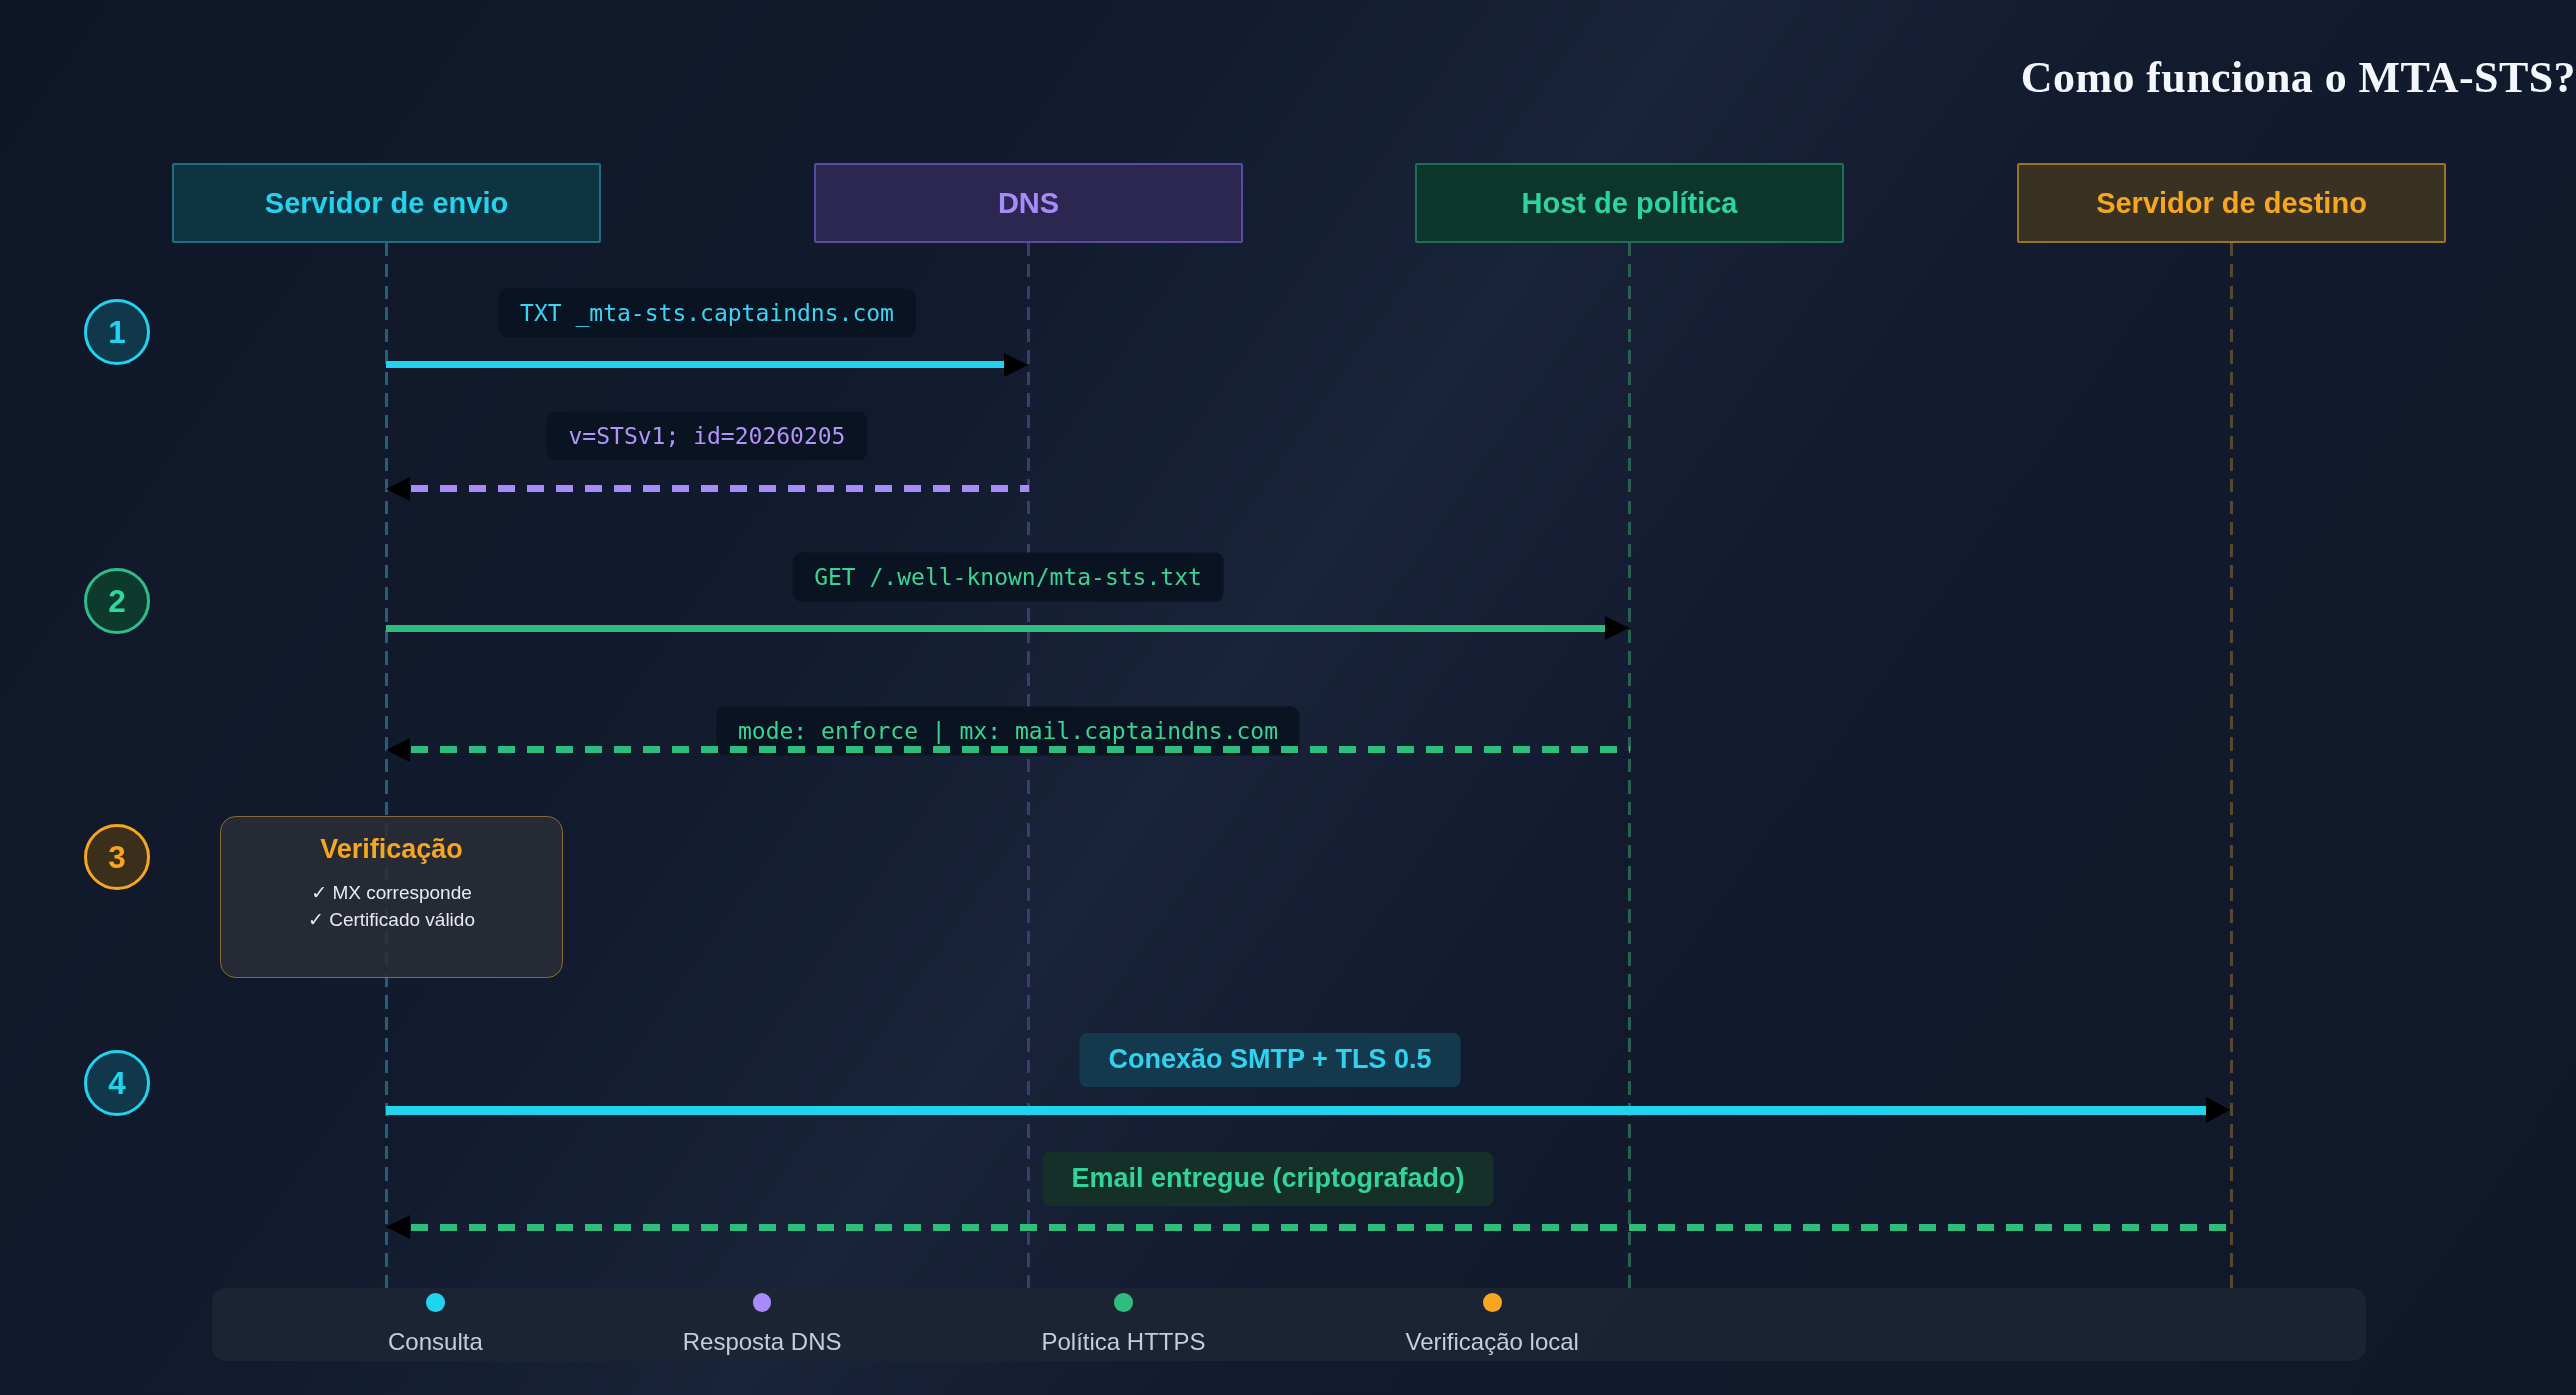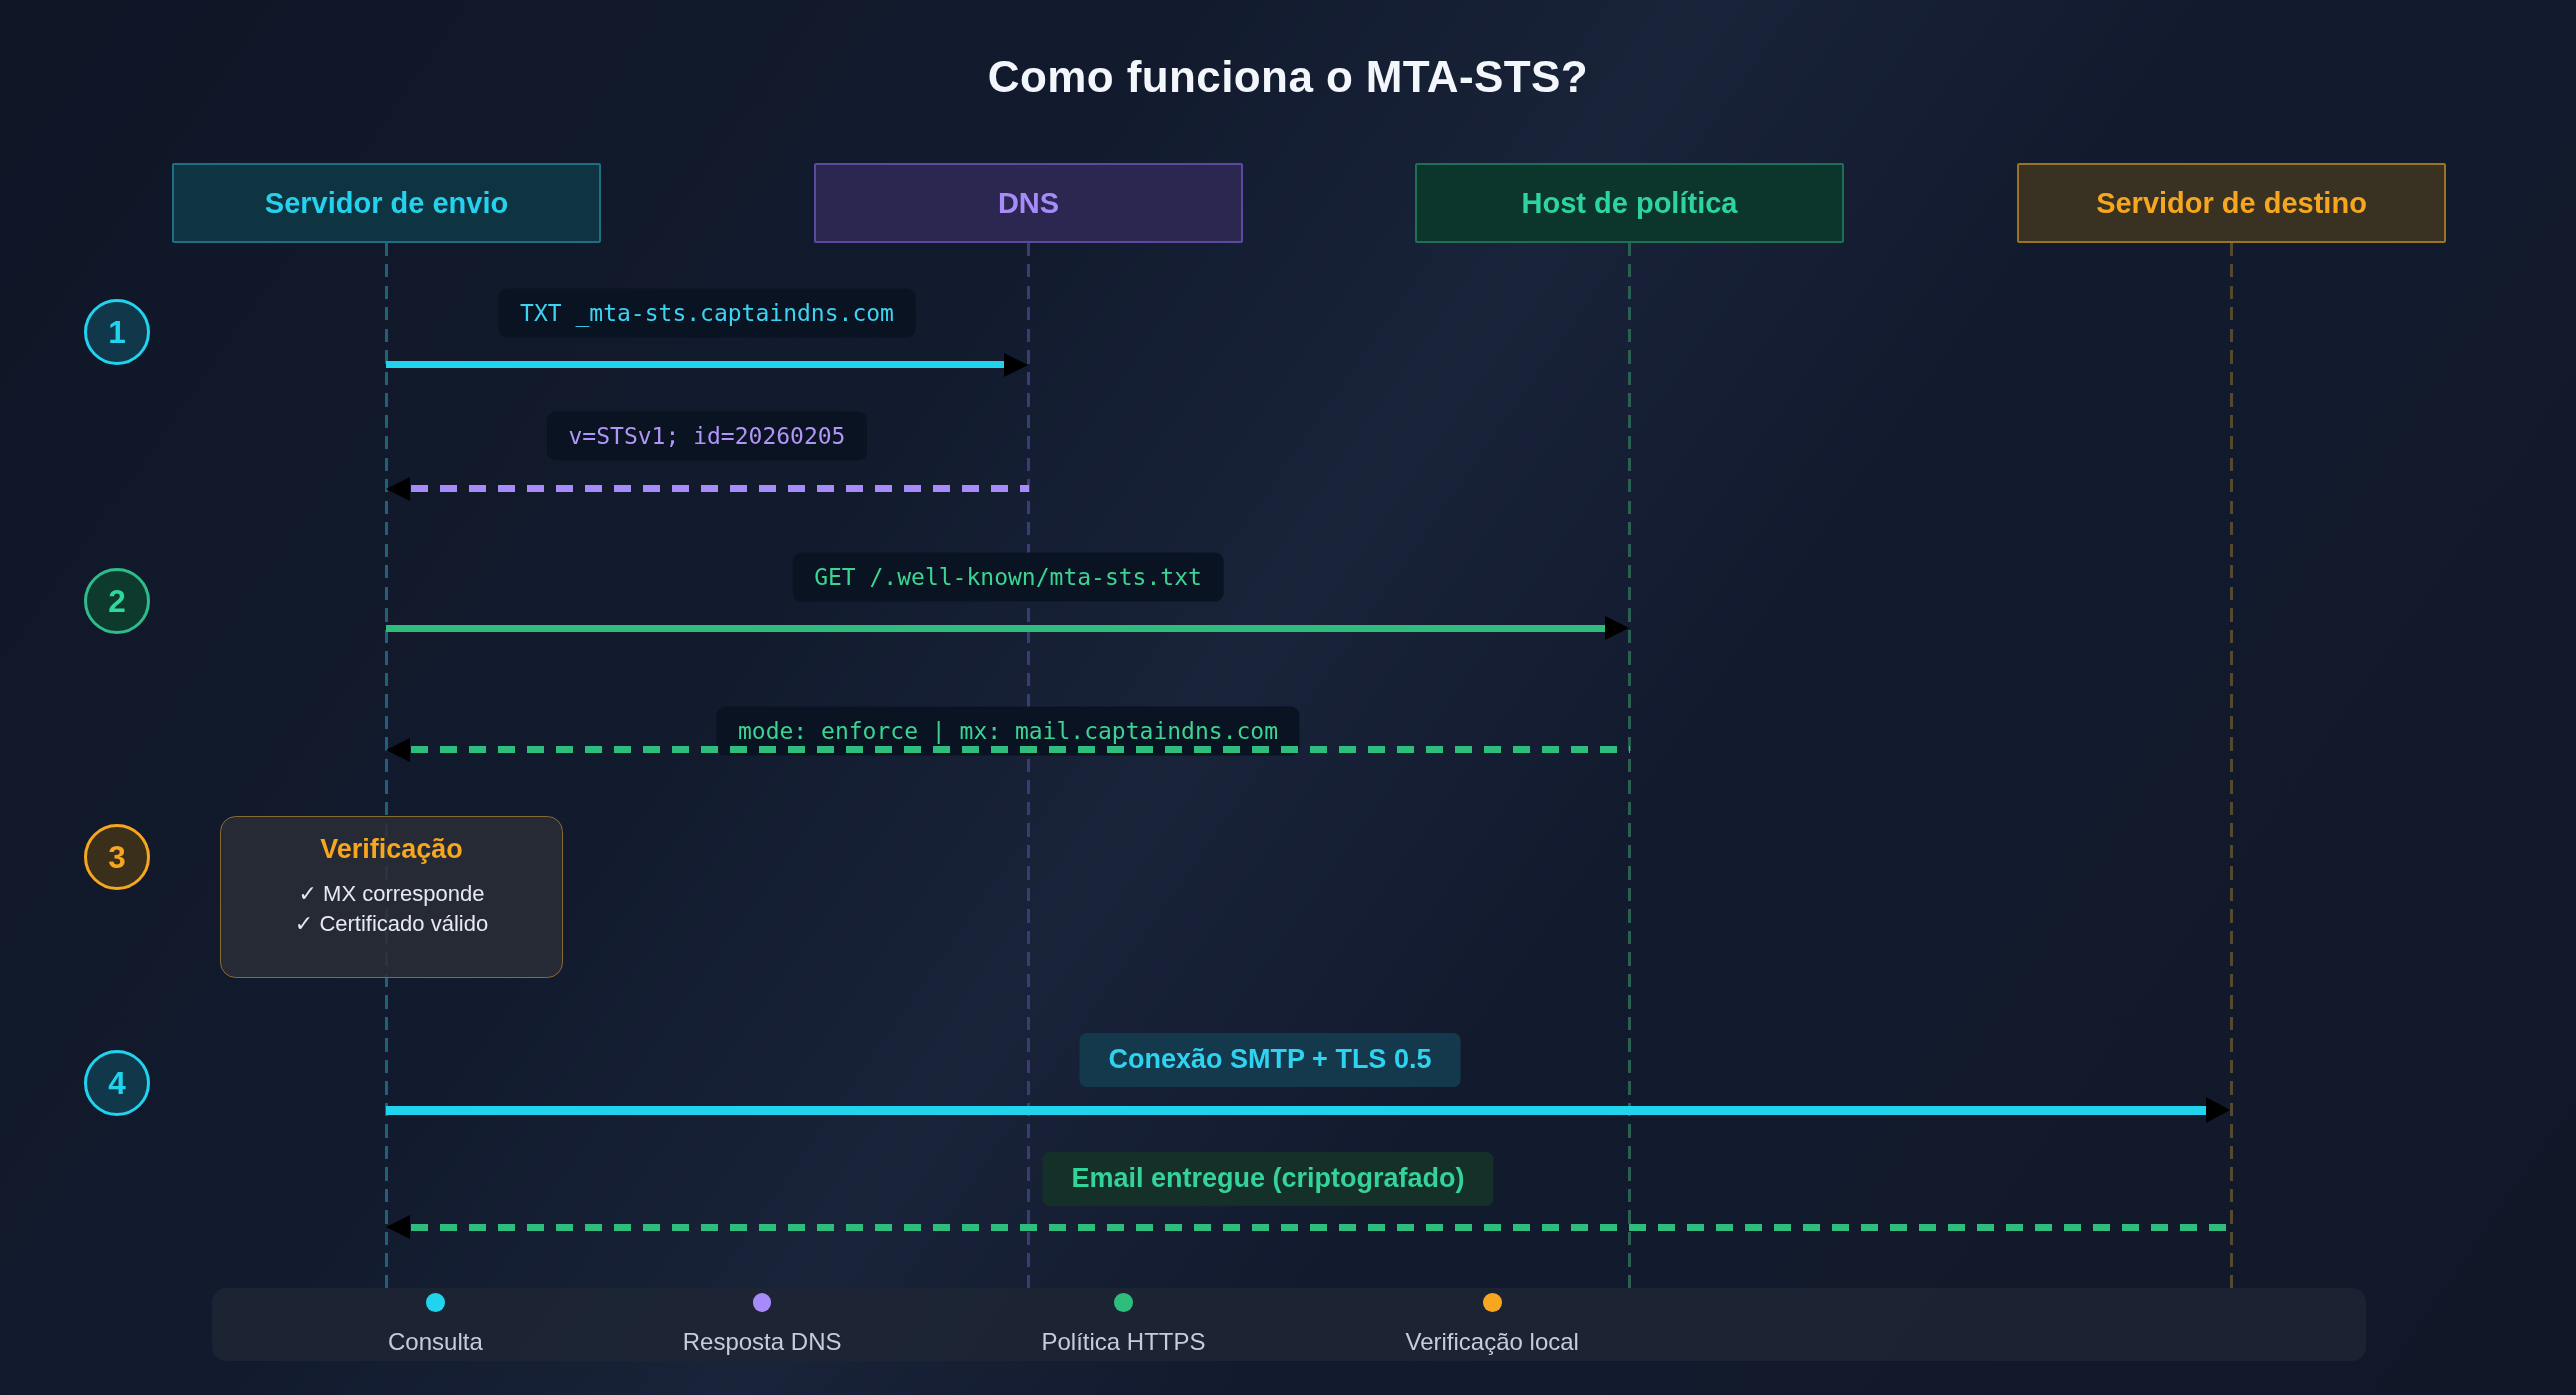--- a/index.html
+++ b/index.html
@@ -2,22 +2,22 @@
 <html style="font-size:11.4px"><head>
 <meta charset="utf-8">
 <style>
   html,body{margin:0;padding:0;background:#0e1524;}
   .canvas{
     position:relative;width:2576px;height:1395px;overflow:hidden;
     font-family:"Liberation Sans",sans-serif;
     background:linear-gradient(305deg,#101828 0%,#121a2e 38%,#192339 52%,#121b2e 66%,#0f1626 100%);
   }
   .title{
-    position:absolute;top:52px;left:0;width:100%;text-align:center;
-    font-size:44px;font-weight:bold;color:#f3f6fa;letter-spacing:0.4px;
+    position:absolute;top:52px;left:0;width:100%;text-align:right;
+    font-size:44px;font-weight:bold;color:#f3f6fa;letter-spacing:0.4px;font-family:Liberation Serif, serif;
   }
   
   .actor{
     position:absolute;top:163px;height:80px;width:429px;box-sizing:border-box;
     border-radius:2px;display:flex;align-items:center;justify-content:center;
     font-size:29px;font-weight:bold;
   }
   .actor.a1{left:172px;background:#0e3442;border:2.1px solid #1e6e86;color:#25d2ee;}
   .actor.a2{left:814px;background:#2b2750;border:2.1px solid #5a4ba0;color:#a78bfa;}
   .actor.a3{left:1415px;background:#0c362c;border:2.1px solid #1e6f56;color:#2dd4a0;}
@@ -68,21 +68,21 @@
   .hc{border-left-color:#22d3ee;border-right-color:#22d3ee;}
   .hp{border-left-color:#a78bfa;border-right-color:#a78bfa;}
   .hg{border-left-color:#2ebd7c;border-right-color:#2ebd7c;}
   
   .verify{
     position:absolute;left:220px;top:816px;width:343px;height:162px;box-sizing:border-box;
     background:rgba(42,45,53,0.86);border:1.4px solid #8a6a33;border-radius:15.7px;
     text-align:center;padding-top:17px;
   }
   .verify .vtitle{font-size:27px;font-weight:bold;color:#f6a71f;margin-bottom:15.7px;}
-  .verify .vitem{font-size:22px;color:#e7eaf0;margin-top:4px;}
+  .verify .vitem{font-size:19px;color:#e7eaf0;margin-top:4px;}
   
   .legend{
     position:absolute;left:212px;top:1288px;width:2154px;height:73px;box-sizing:border-box;
     background:rgba(31,38,53,0.78);border-radius:14.3px;
     display:flex;align-items:center;padding-left:176px;gap:200px;
   }
   .litem{display:flex;align-items:center;gap:15.7px;flex-direction:column;}
   .ldot{width:18.6px;height:18.6px;border-radius:50%;}
   .llabel{font-size:24px;color:#c6ccd8;}
 </style>

